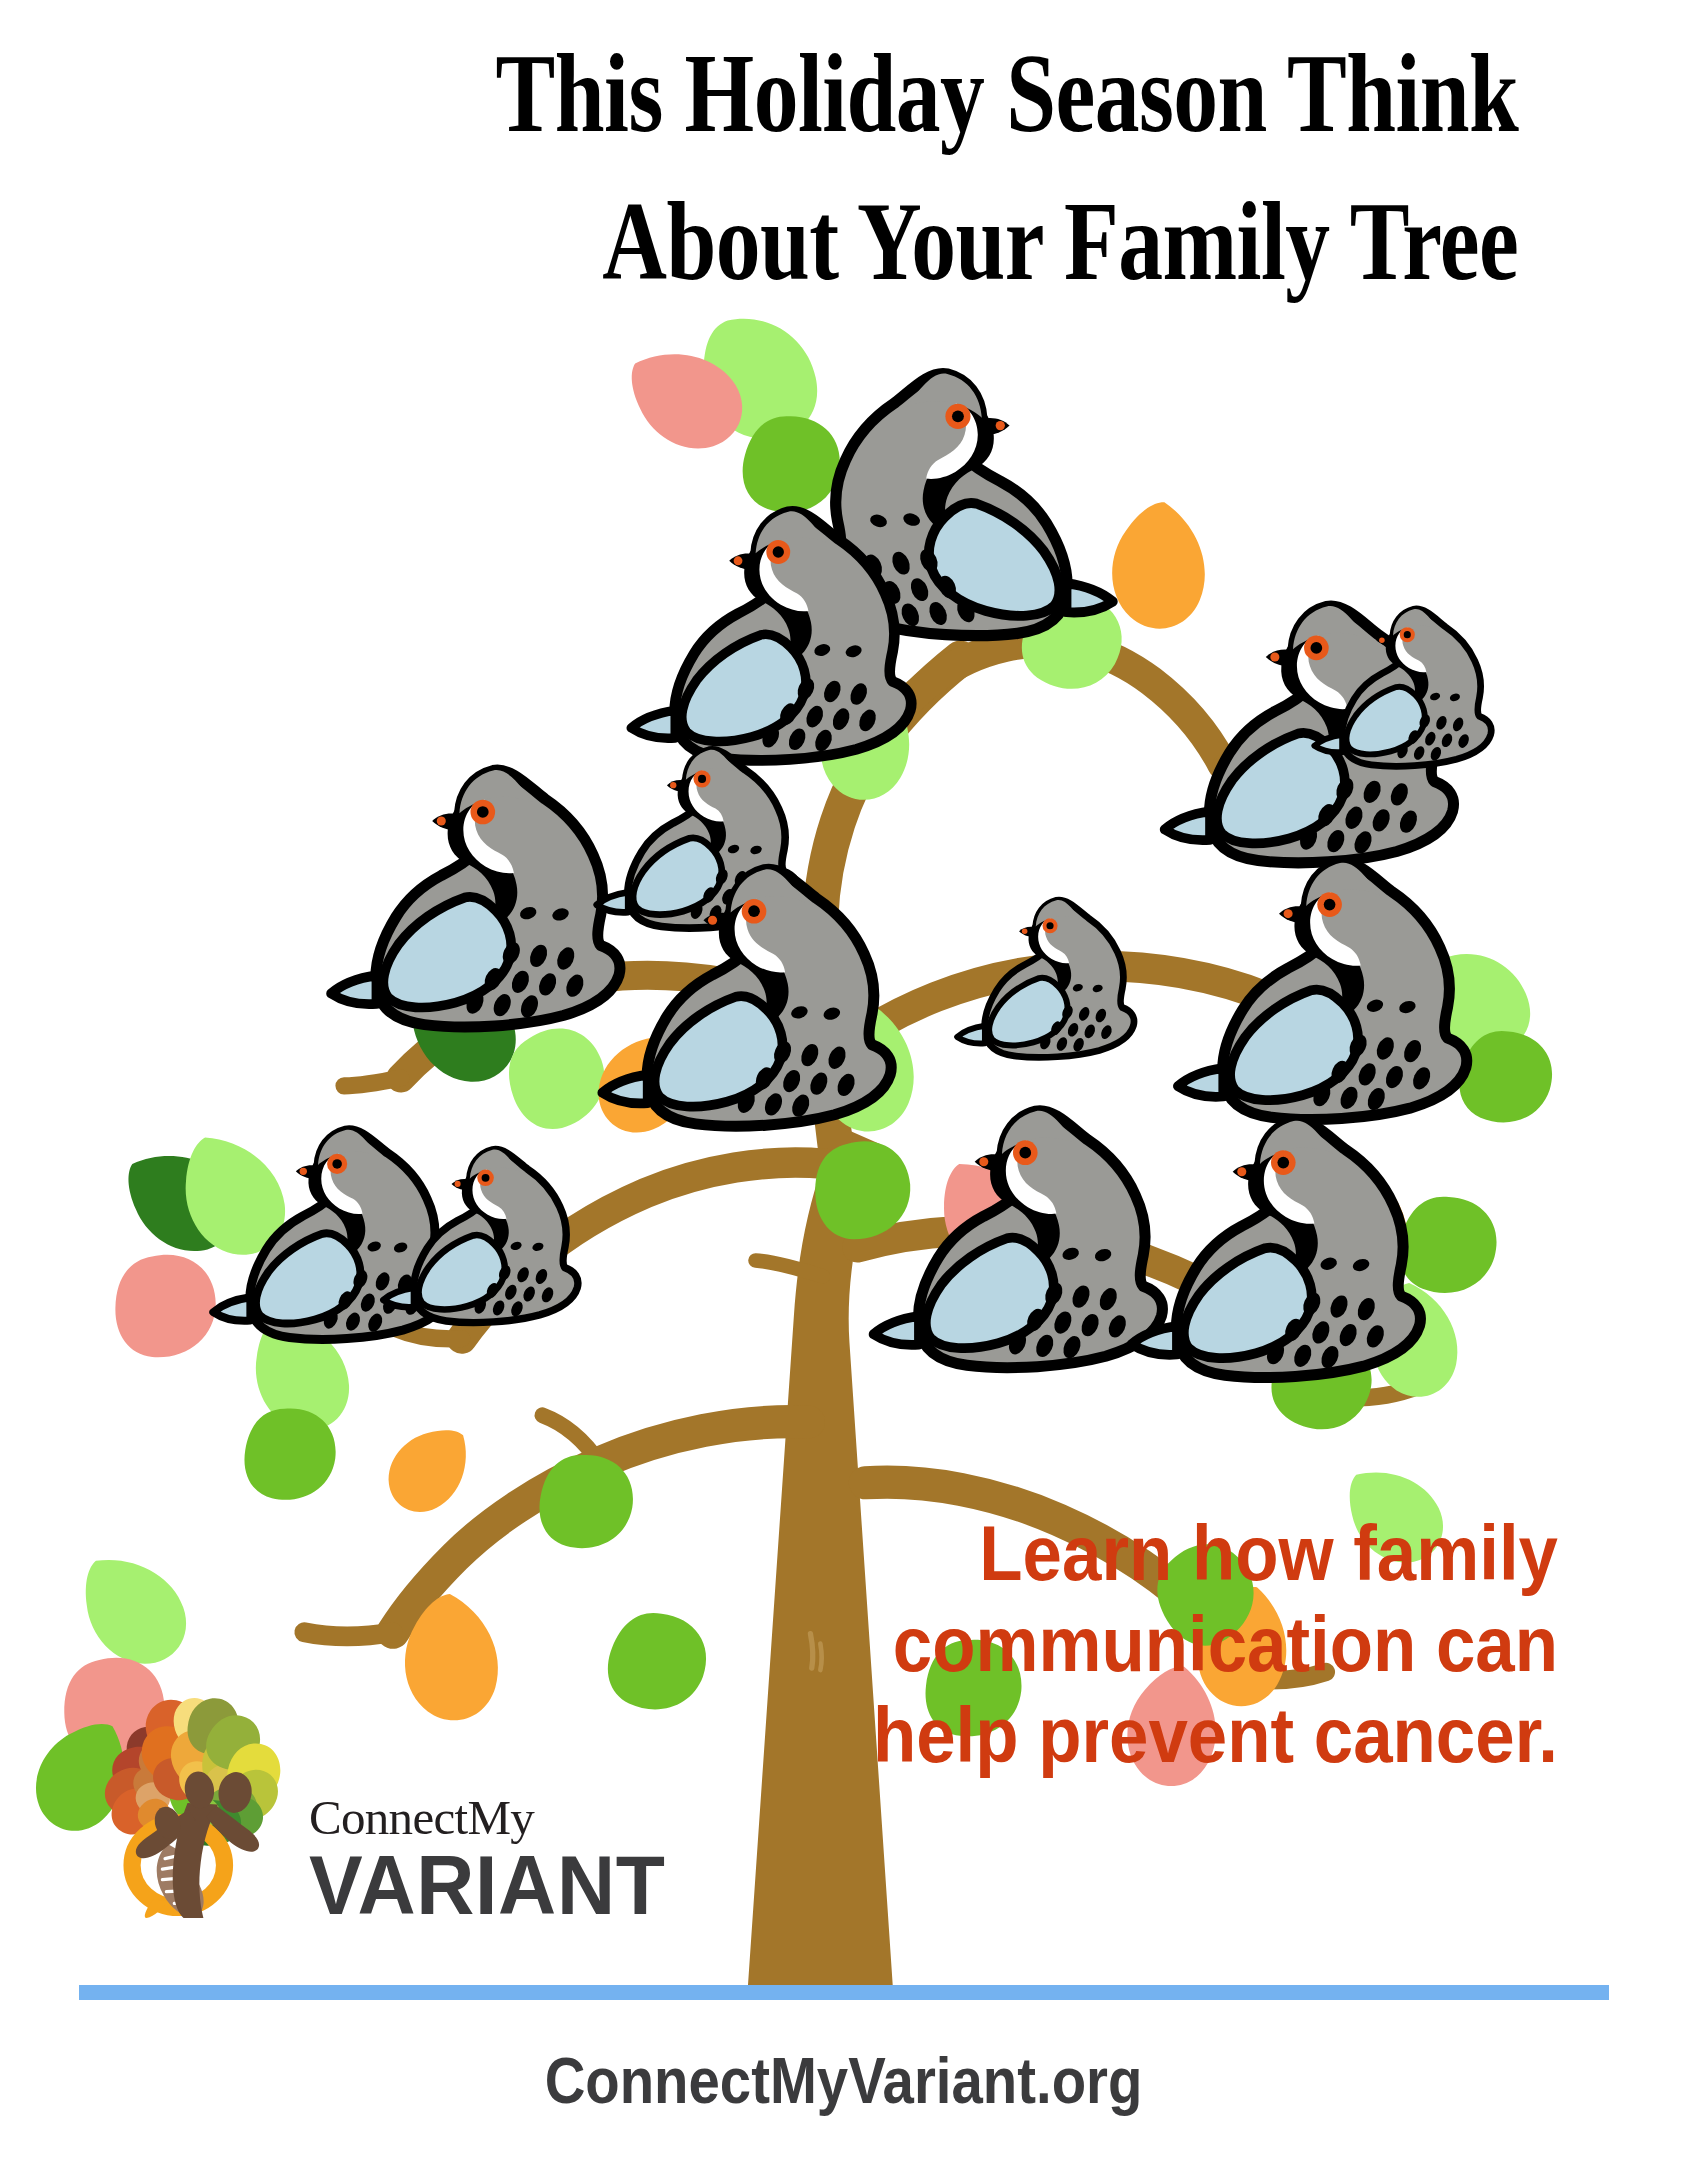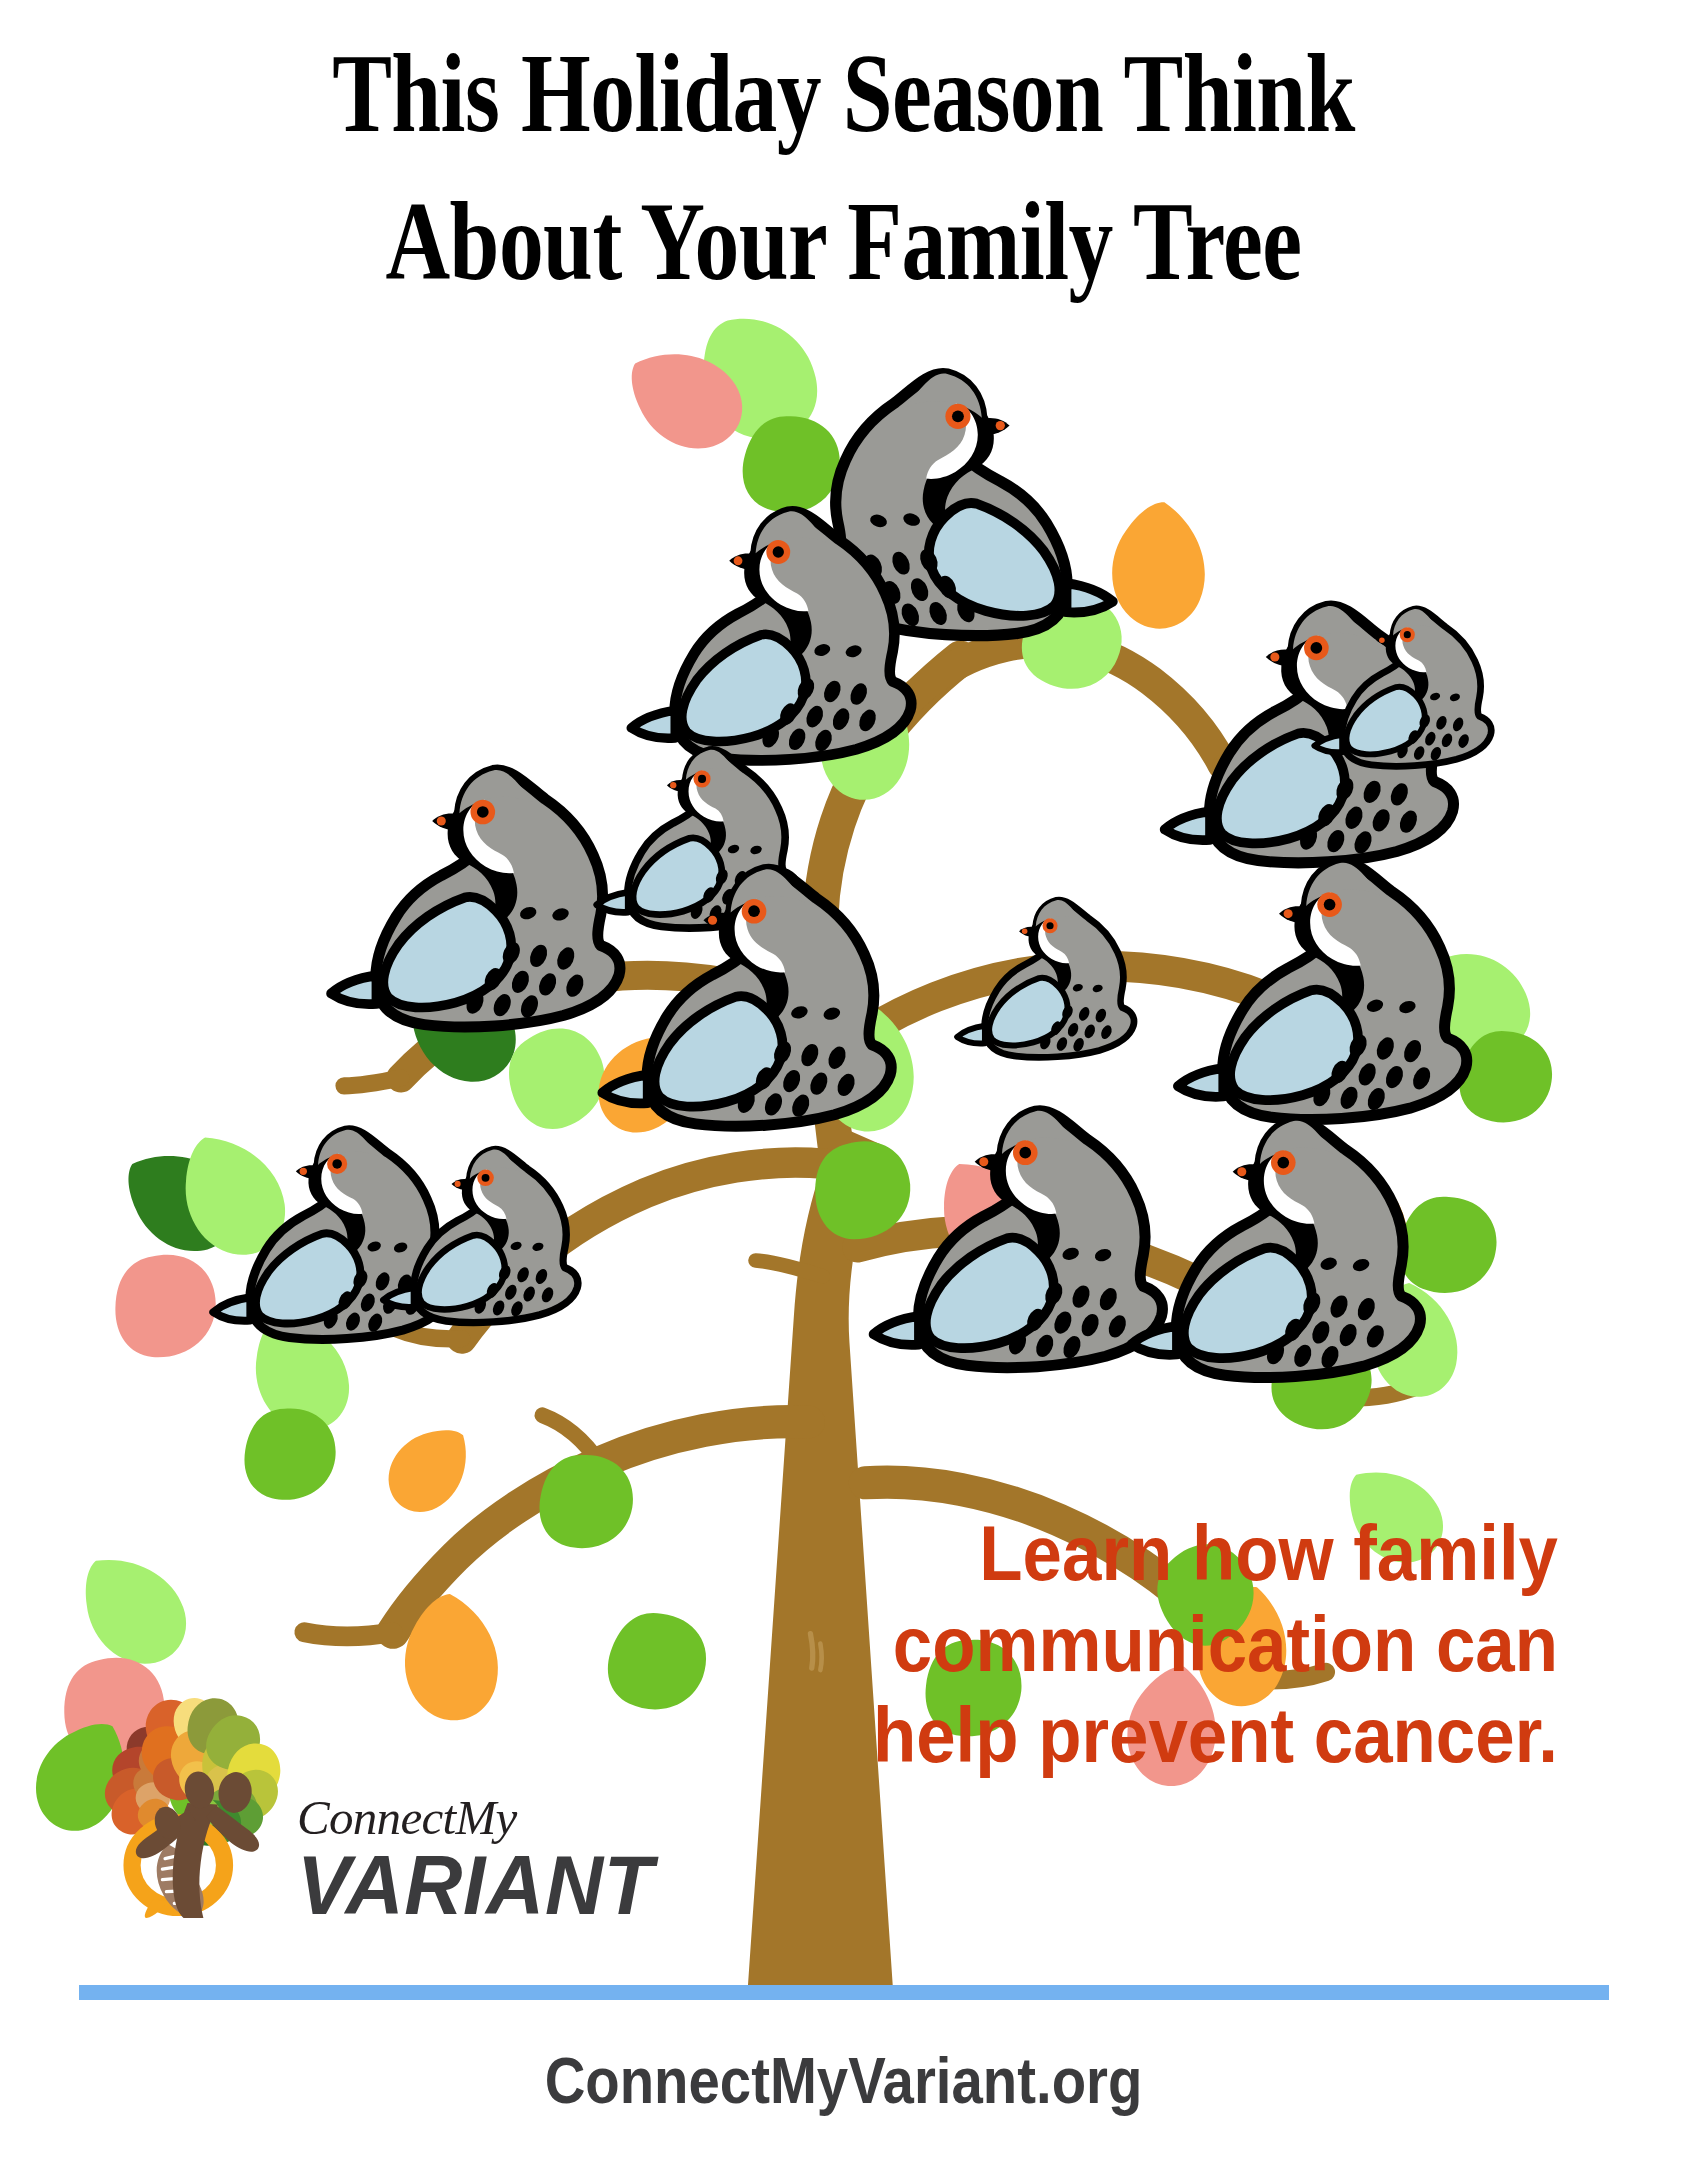--- a/index.html
+++ b/index.html
@@ -6,21 +6,21 @@
   html,body{margin:0;padding:0;background:#ffffff;}
   body{
     width:1687px;height:2183px;position:relative;overflow:hidden;
     font-family:"Liberation Sans",sans-serif;background:#fff;
   }
   .poster{position:absolute;inset:0;background:#ffffff;}
 
   
   #title-block{
     position:absolute;left:0;top:20px;width:1687px;
-    text-align:center;
+    text-align:right;
   }
   .title-line{
     font-family:"Liberation Serif","DejaVu Serif",serif;
     font-weight:bold;
     color:#000000;
     font-size:112px;
     line-height:1.32;
     letter-spacing:-0.7px;
     transform:scaleX(0.80);
     transform-origin:center top;
@@ -40,21 +40,21 @@
     font-size:77px;
     line-height:1.18;
     transform:scaleX(0.92);
     transform-origin:right top;
   }
   #tagline .tl{display:block;white-space:nowrap;}
 
   
   #logo{position:absolute;left:99px;top:1667px;width:523px;height:265px;}
   #logo-mark{position:absolute;left:0;top:0;width:218px;height:251px;}
-  #logo-words{position:absolute;left:198px;top:126px;width:331px;font-style:italic;}
+  #logo-words{position:absolute;left:210px;top:126px;width:331px;}
   #logo-connectmy{
     font-family:"Liberation Serif","DejaVu Serif",serif;
     font-size:49px;color:#231f20;line-height:1;letter-spacing:-0.7px;
     white-space:nowrap;
   }
   #logo-variant{
     font-family:"Liberation Sans",sans-serif;
     font-weight:bold;font-size:83px;color:#3b3b3d;line-height:1.05;
     letter-spacing:0.7px;white-space:nowrap;
     transform:scaleX(0.97);transform-origin:left top;

